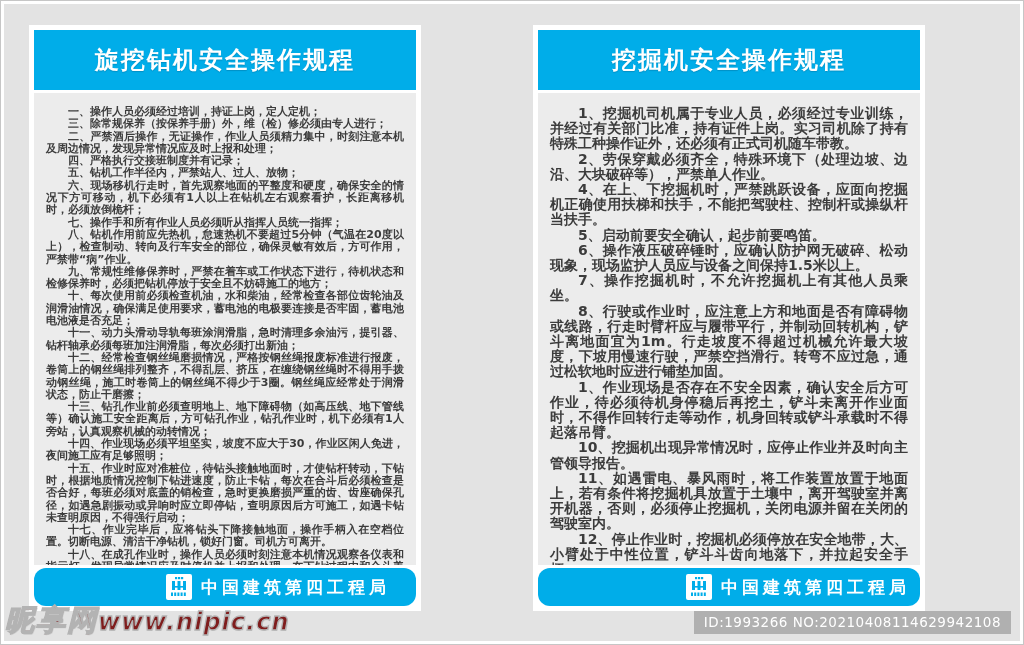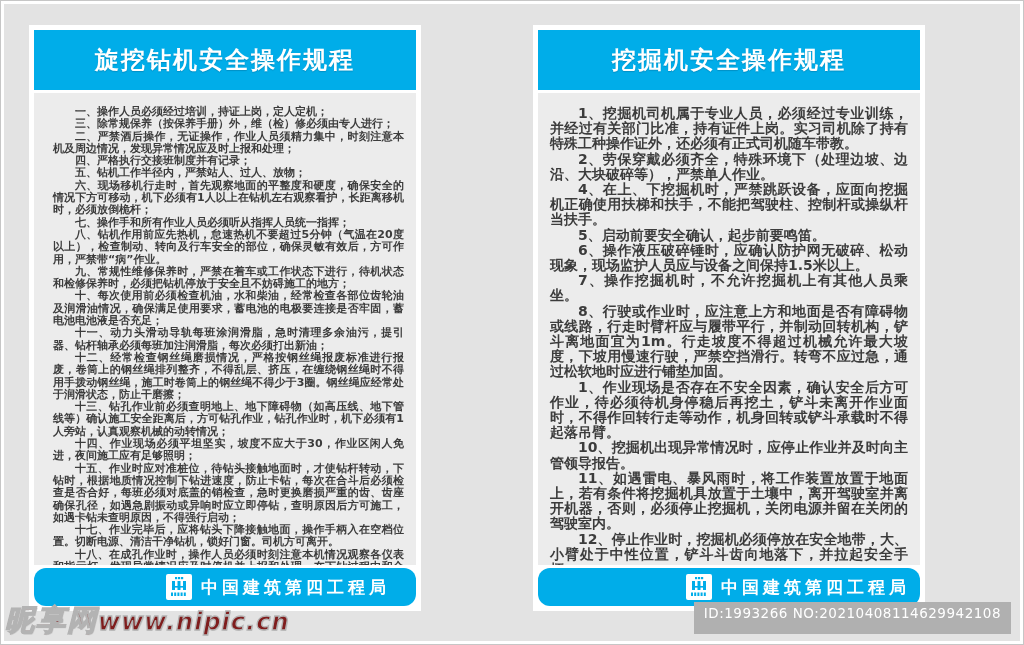--- a/index.html
+++ b/index.html
@@ -38,21 +38,21 @@
     flex:1 1 auto;background:#ececec;
     margin-top:3px;
     padding:13px 12px 0 12px;
     overflow:hidden;
   }
   .p-body p.rule{
     margin:0;text-indent:2em;
     color:#3c3c3c;font-weight:bold;
     text-align:justify;
   }
-  .poster--left .p-body p.rule{font-size:11px;line-height:12.3px;margin-left:7px;}
+  .poster--left .p-body p.rule{font-size:11px;line-height:12.3px;}
   .poster--right .p-body p.rule{font-size:14px;line-height:15.2px;}
   .p-footer{
     flex:0 0 38px;height:38px;margin-top:3px;
     background:#00ade9;
     display:flex;align-items:center;justify-content:flex-end;
     padding-right:26px;gap:9px;box-sizing:border-box;border-radius:12px;
   }
   .poster--right .p-footer{padding-right:10px;}
   .logo{
     width:26px;height:26px;display:inline-flex;flex:0 0 26px;
@@ -68,21 +68,21 @@
     font-style:italic;font-weight:bold;
     color:#7f1d1d;
     -webkit-text-stroke:1.3px #b3b3b3;
     text-shadow:1px 1px 0 #cfcfcf;
     white-space:nowrap;
   }
   .wm-brand{font-size:29px;letter-spacing:2px;}
   .wm-url{font-size:24px;letter-spacing:1px;}
   .id-badge{
     position:absolute;right:12px;bottom:10px;
-    height:32px;line-height:22px;
+    height:23px;line-height:22px;
     background:#b0b0b0;color:#ffffff;
     font-size:13.5px;letter-spacing:.5px;
     padding:0 10px;
     white-space:nowrap;
     margin-top:41px;
   }
 </style>
 </head>
 <body>
 

